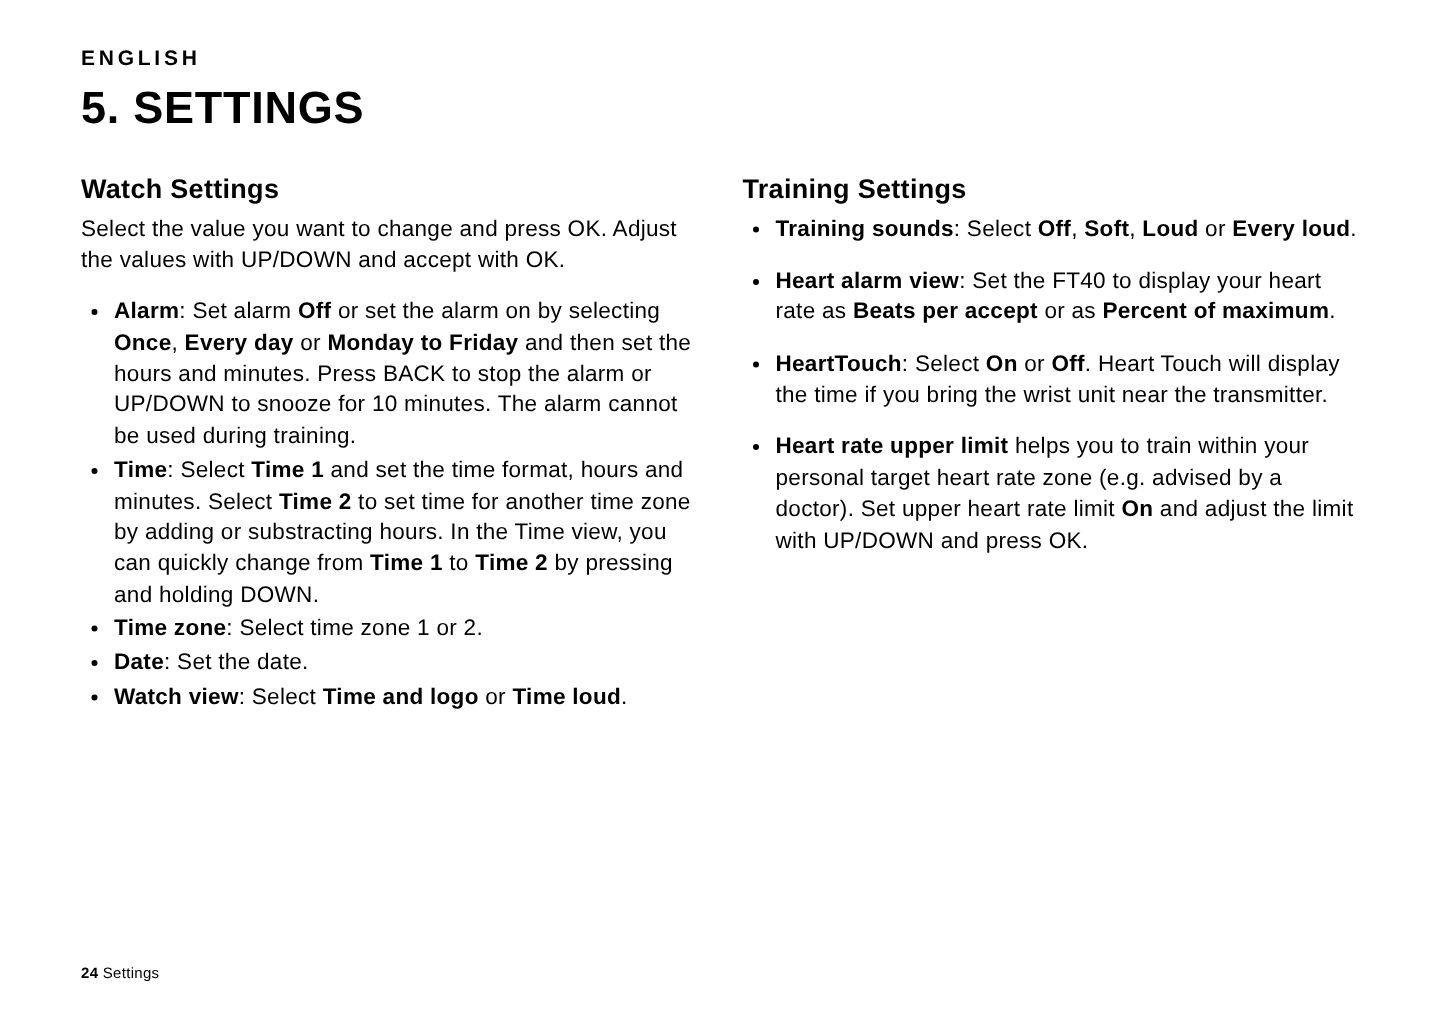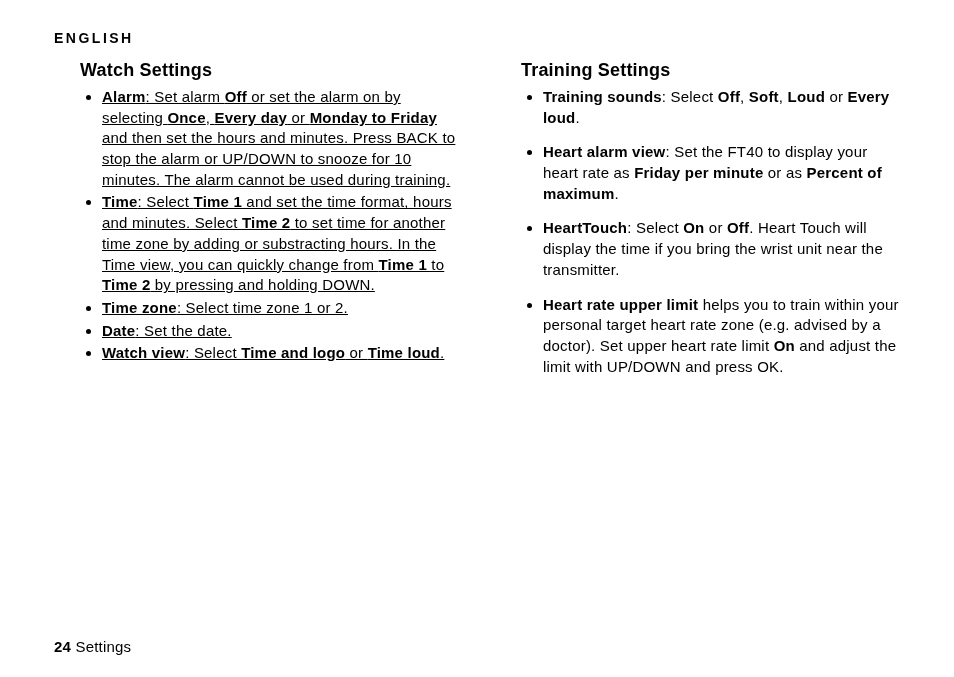--- a/index.html
+++ b/index.html
@@ -31,21 +31,20 @@
     letter-spacing: 0.5px;
     margin-bottom: 22px;
   }
   .cols {
     display: flex;
     gap: 30px;
     flex: 1 1 auto;
   }
   .col {
     flex: 1 1 0;
-    margin-left: 26px;
   }
   .section-h {
     font-size: 18px;
     font-weight: 700;
     margin: 4px 0 6px 0;
     font-stretch: condensed;
   }
   .para {
     line-height: 1.38;
     margin: 0 0 14px 0;
@@ -56,49 +55,50 @@
     padding-left: 22px;
     margin: 0 0 10px 0;
   }
   ul.items li {
     line-height: 1.38;
     margin-bottom: 14px;
     font-stretch: condensed;
   }
   ul.items.tight li {
     margin-bottom: 2px;
-    text-decoration: underline;
   }
   .b {
     font-weight: 800;
     font-family: "Arial Black", "Helvetica Neue", Arial, sans-serif;
     letter-spacing: 0.2px;
   }
   .footer {
-    font-size: 15px;
+    font-size: 10px;
     margin-top: auto;
     font-stretch: condensed;
   }
   .footer .pn {
     font-weight: 700;
   }
 </style>
 </head>
 <body>
 
 <div class="page">
 
   <div class="header-lang">ENGLISH</div>
+  <div class="title">5. SETTINGS</div>
 
   <div class="cols">
 
     <div class="col">
 
       <div class="section-h">Watch Settings</div>
 
+      <p class="para">Select the value you want to change and press OK. Adjust the values with UP/DOWN and accept with OK.</p>
 
 
       <ul class="items tight">
         <li style="margin-bottom:2px;">
           <span class="b">Alarm</span><span>: Set alarm </span><span class="b">Off</span><span> or set the alarm on by selecting </span><span class="b">Once</span><span>, </span><span class="b">Every day</span><span> or </span><span class="b">Monday to Friday</span><span> and then set the hours and minutes. Press BACK to stop the alarm or UP/DOWN to snooze for 10 minutes. The alarm cannot be used during training.</span>
         </li>
         <li>
           <span class="b">Time</span><span>: Select </span><span class="b">Time 1</span><span> and set the time format, hours and minutes. Select </span><span class="b">Time 2</span><span> to set time for another time zone by adding or substracting hours. In the Time view, you can quickly change from </span><span class="b">Time 1</span><span> to </span><span class="b">Time 2</span><span> by pressing and holding DOWN.</span>
         </li>
         <li>
@@ -117,21 +117,21 @@
     <div class="col">
 
       <div class="section-h">Training Settings</div>
 
 
       <ul class="items">
         <li>
           <span class="b">Training sounds</span><span>: Select </span><span class="b">Off</span><span>, </span><span class="b">Soft</span><span>, </span><span class="b">Loud</span><span> or </span><span class="b">Every loud</span><span>.</span>
         </li>
         <li>
-          <span class="b">Heart alarm view</span><span>: Set the FT40 to display your heart rate as </span><span class="b">Friday per minute</span><span> or as </span><span class="b">Percent of maximum</span><span>.</span>
+          <span class="b">Heart alarm view</span><span>: Set the FT40 to display your heart rate as </span><span class="b">Beats per accept</span><span> or as </span><span class="b">Percent of maximum</span><span>.</span>
         </li>
         <li>
           <span class="b">HeartTouch</span><span>: Select </span><span class="b">On</span><span> or </span><span class="b">Off</span><span>. Heart Touch will display the time if you bring the wrist unit near the transmitter.</span>
         </li>
         <li>
           <span class="b">Heart rate upper limit</span><span> helps you to train within your personal target heart rate zone (e.g. advised by a doctor). Set upper heart rate limit </span><span class="b">On</span><span> and adjust the limit with UP/DOWN and press OK.</span>
         </li>
       </ul>
 
     </div>

